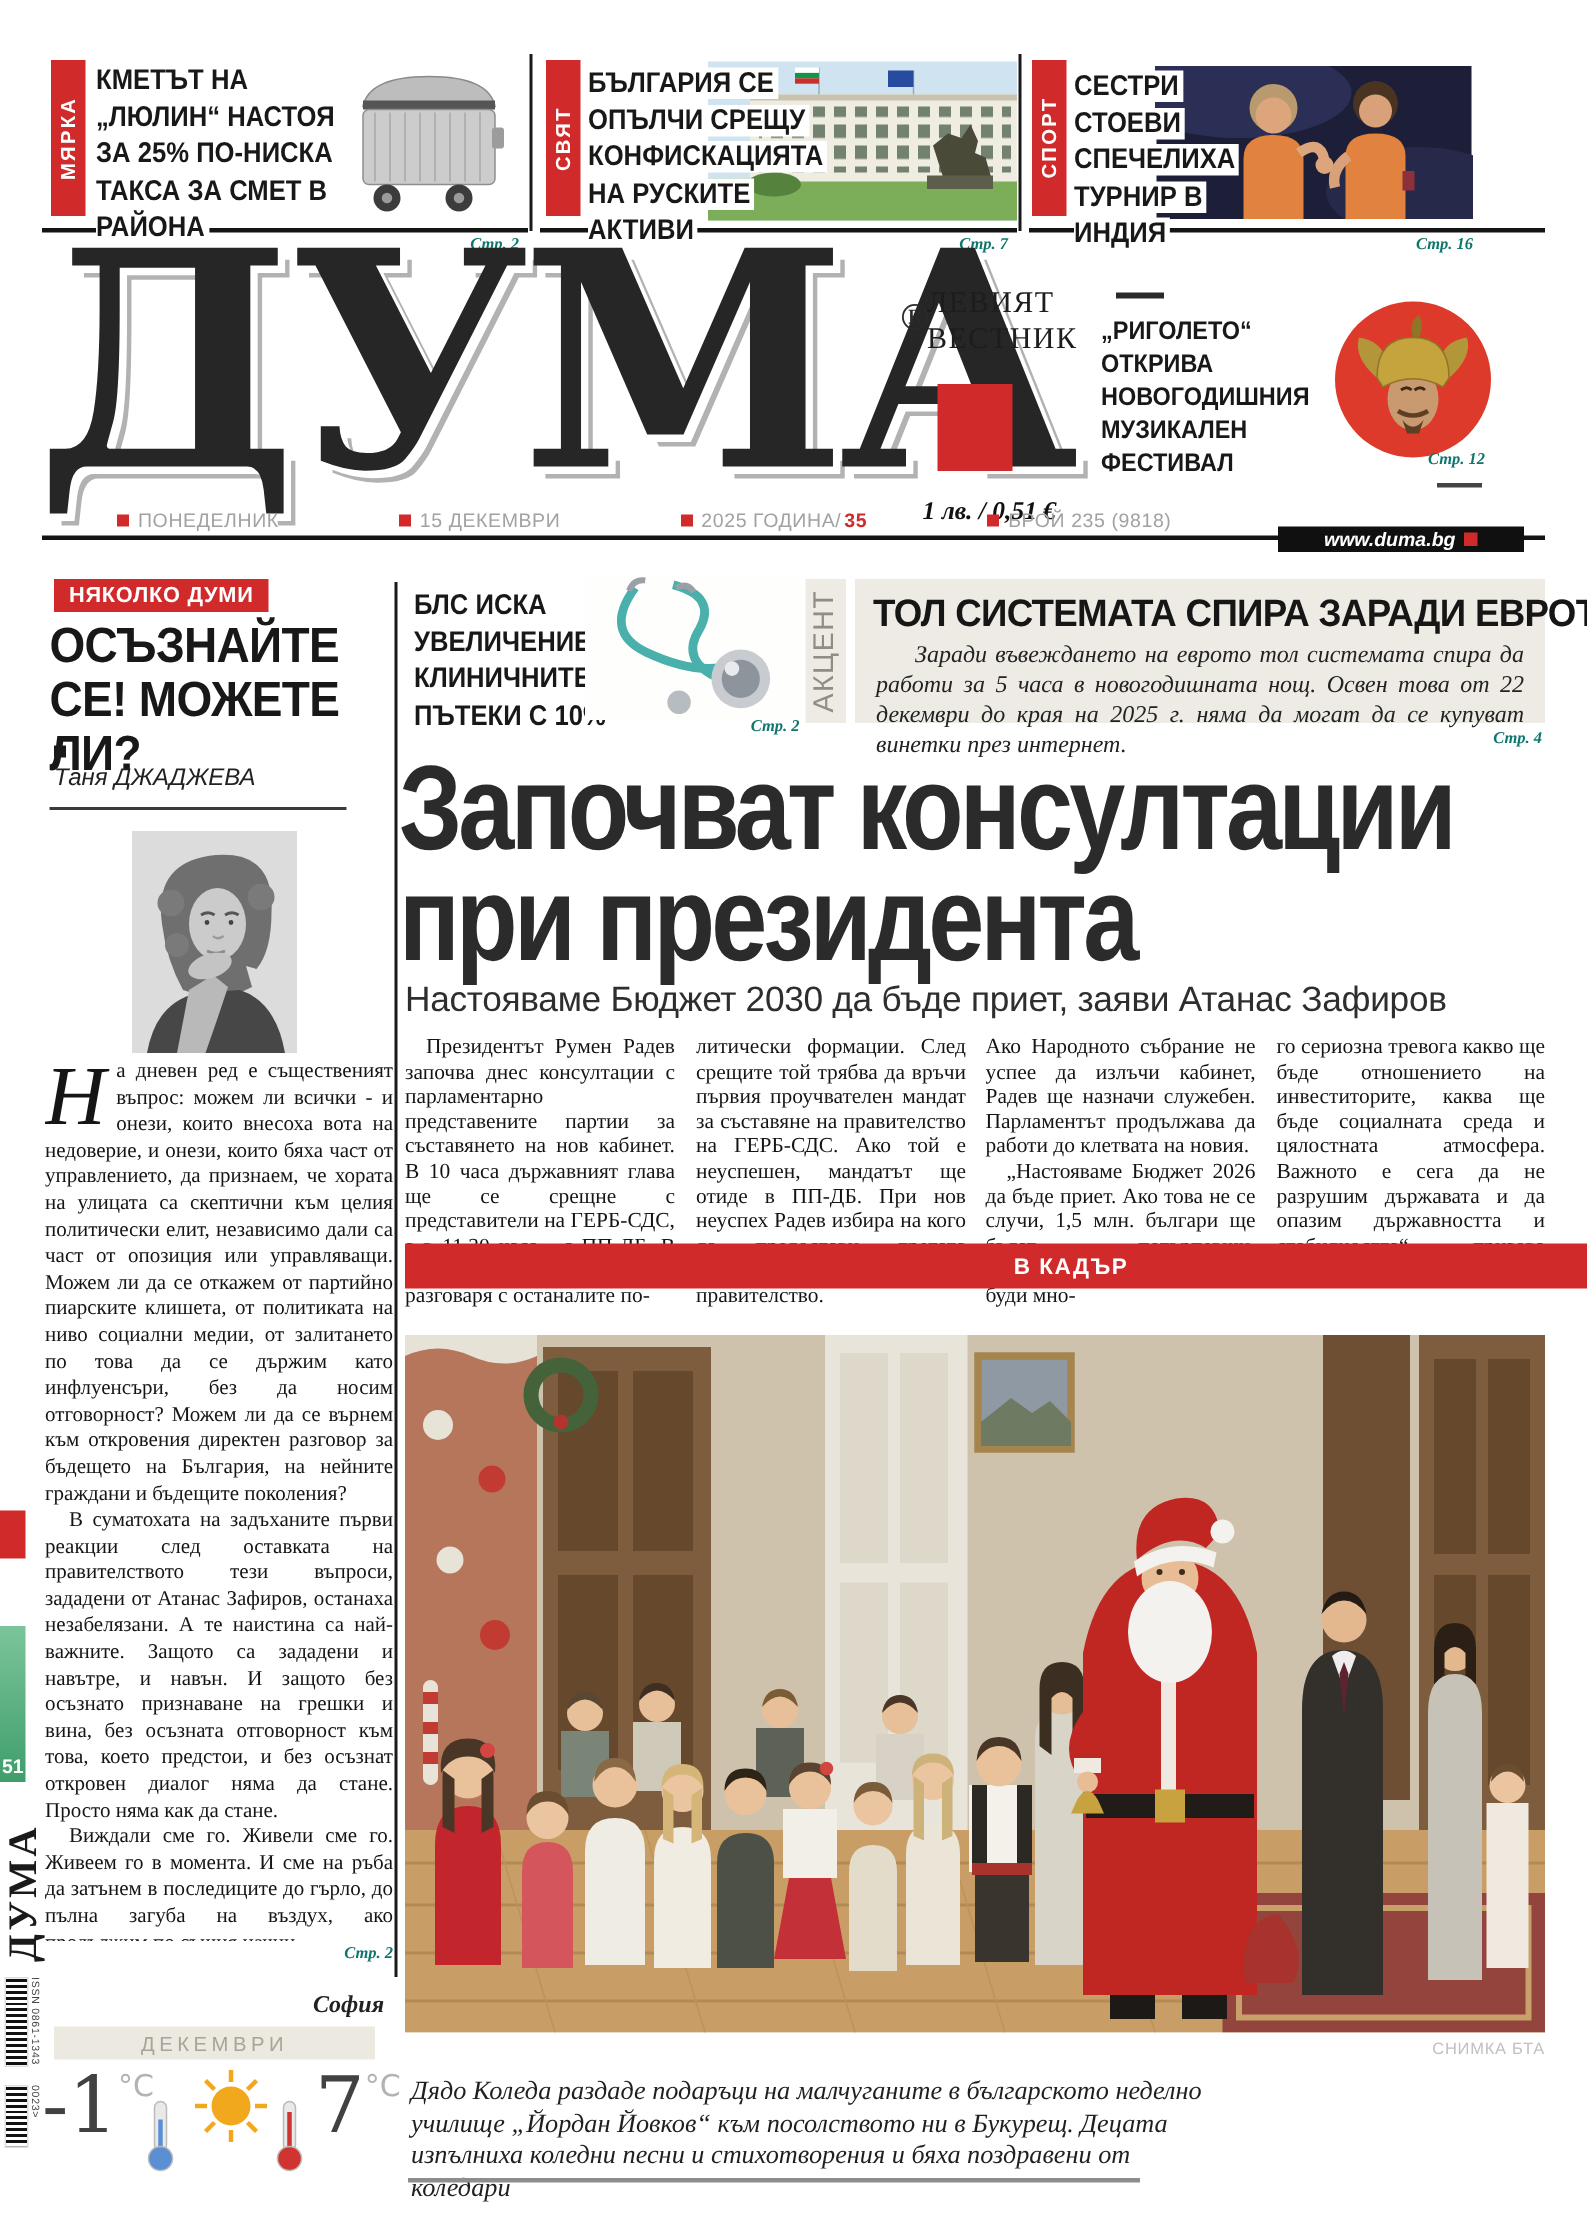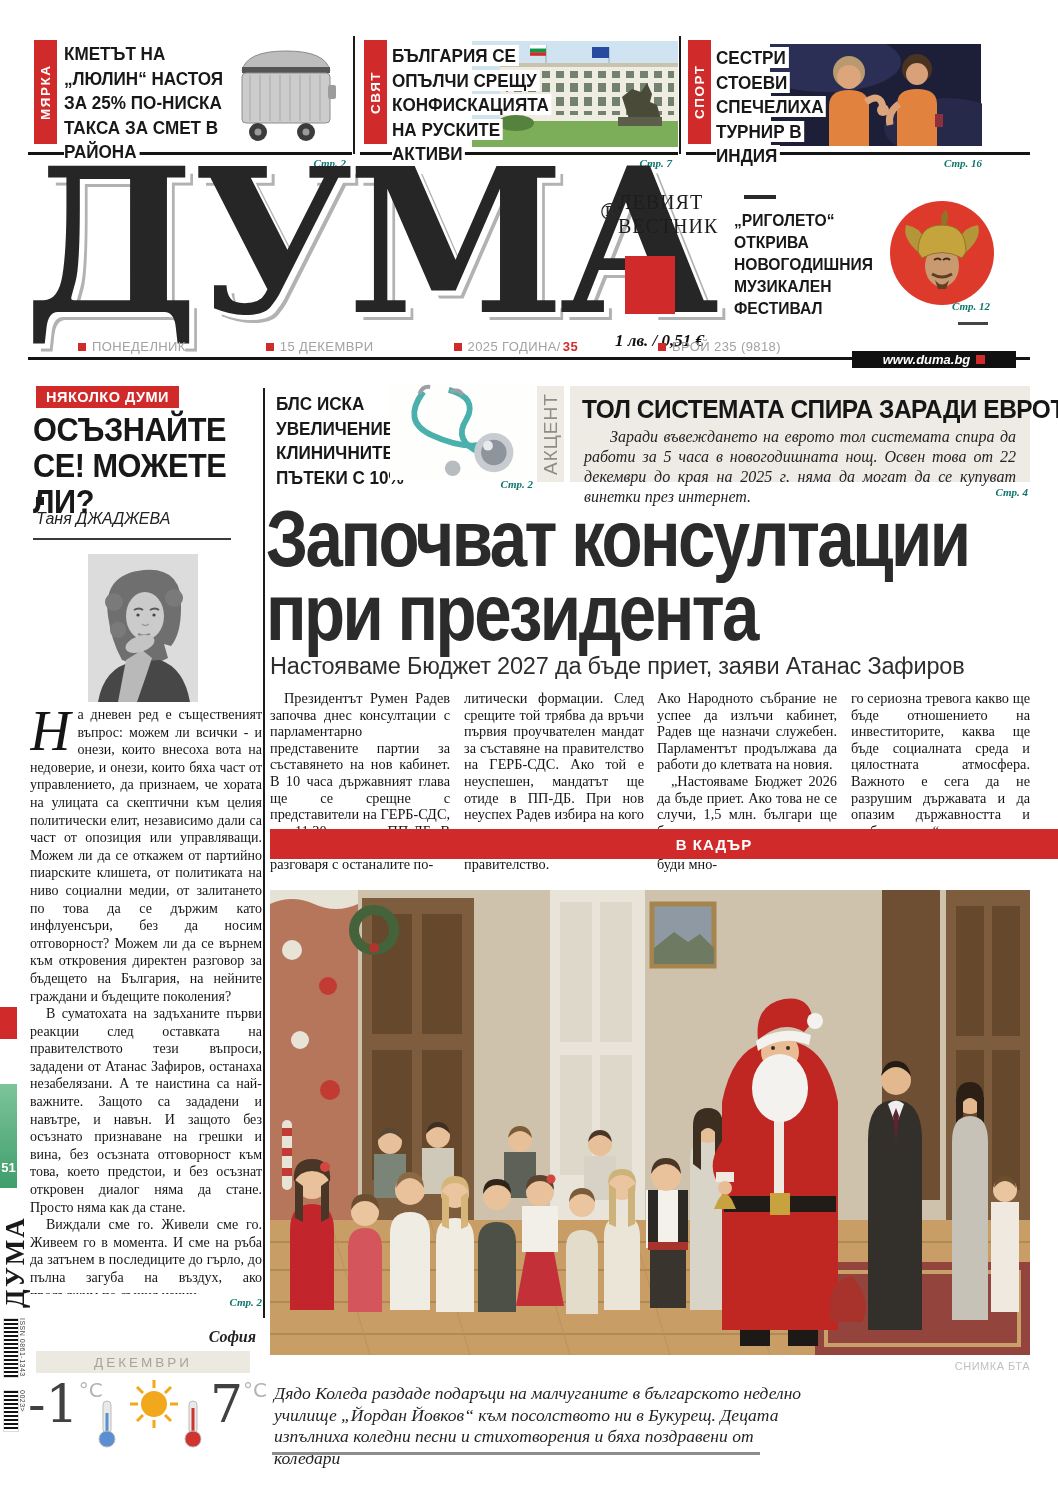--- a/index.html
+++ b/index.html
@@ -53,21 +53,21 @@
   .cap{font-family:"Liberation Serif",serif;font-style:italic;font-size:17.5px;line-height:21.5px;color:#1f1f1f;}
   .wcity{font-family:"Liberation Serif",serif;font-style:italic;font-weight:bold;font-size:16px;text-align:right;color:#222;}
   .wbar{background:#ece9e1;color:#a8a49a;font-size:13.5px;letter-spacing:3px;display:flex;align-items:center;justify-content:center;}
   .wnum{display:flex;align-items:flex-start;font-family:"DejaVu Serif",serif;font-size:52px;line-height:1;color:#414141;}
   .wunit{font-size:20px;color:#b3b3b3;margin-top:2px;font-family:"DejaVu Sans",sans-serif;}
   .spinet{writing-mode:vertical-rl;transform:rotate(180deg);font-family:"Liberation Serif",serif;
           font-weight:bold;font-size:27px;letter-spacing:2px;color:#1a1a1a;}
   .bc{background:repeating-linear-gradient(to bottom,#111 0 2px,#fff 2px 4px);border:1px solid #ddd;}
   .vtext{writing-mode:vertical-rl;font-size:7px;color:#444;letter-spacing:.5px;}
   .greenblk{background:linear-gradient(#7cc49b,#3f9e6b);color:#fff;font-weight:bold;font-size:13px;
-            display:flex;align-items:flex-end;justify-content:center;padding-bottom:13px;}
+            display:flex;align-items:flex-end;justify-content:center;padding-bottom:3px;}
 </style>
 </head>
 <body>
 
 <div id="page">
 
   <div class="abs" style="left:28px;top:30px;width:324px;height:148px;">
     <div class="abs vlabel" style="left:6px;top:10px;width:23px;height:104px;">МЯРКА</div>
     <div class="abs t-h" style="left:36px;top:12px;width:190px;"><span>КМЕТЪТ НА „ЛЮЛИН“ НАСТОЯ ЗА 25% ПО-НИСКА ТАКСА ЗА СМЕТ В РАЙОНА</span></div>
     <div class="abs" style="left:200px;top:6px;width:118px;height:110px;">
@@ -242,21 +242,21 @@
 
   <div class="abs akc" style="left:537px;top:386px;">АКЦЕНТ</div>
   <div class="abs tolbox" style="left:570px;top:386px;">
     <div class="tol-h">ТОЛ СИСТЕМАТА СПИРА ЗАРАДИ ЕВРОТО</div>
     <div class="tol-b">Заради въвеждането на еврото тол системата спира да работи за 5 часа в новогодишната нощ. Освен това от 22 декември до края на 2025 г. няма да могат да се купуват винетки през интернет.</div>
   </div>
   <div class="abs pref" style="left:900px;top:486px;width:128px;text-align:right;">Стр. 4</div>
 
   <div class="abs h1line" style="left:266px;top:503px;">Започват консултации</div>
   <div class="abs h1line" style="left:266px;top:577px;">при президента</div>
-  <div class="abs subhead" style="left:270px;top:653px;">Настояваме Бюджет 2027 да бъде приет, заяви Атанас Зафиров</div>
+  <div class="abs subhead" style="left:270px;top:653px;">Настояваме Бюджет 2030 да бъде приет, заяви Атанас Зафиров</div>
 
   <div class="col" style="left:270px;">
       <p style="text-indent:14px;">Президентът Румен Радев започва днес консултации с парламентарно представените партии за съставянето на нов кабинет. В 10 часа държавният глава ще се срещне с представители на ГЕРБ-СДС, а в 11,30 часа - с ПП-ДБ. В следващите дни Радев ще разговаря с останалите по-</p>
     </div>
   <div class="col" style="left:464px;">
       <p>литически формации. След срещите той трябва да връчи първия проучвателен мандат за съставяне на правителство на ГЕРБ-СДС. Ако той е неуспешен, мандатът ще отиде в ПП-ДБ. При нов неуспех Радев избира на кого да предостави третата възможност за излъчване на правителство.</p>
     </div>
   <div class="col" style="left:657px;">
     <p>Ако Народното събрание не успее да излъчи кабинет, Радев ще назначи служебен. Парламентът продължава да работи до клетвата на новия.</p>
     <p style="text-indent:14px;">„Настояваме Бюджет 2026 да бъде приет. Ако това не се случи, 1,5 млн. българи ще бъдат потърпевши. Оставката на правителството буди мно-</p>

